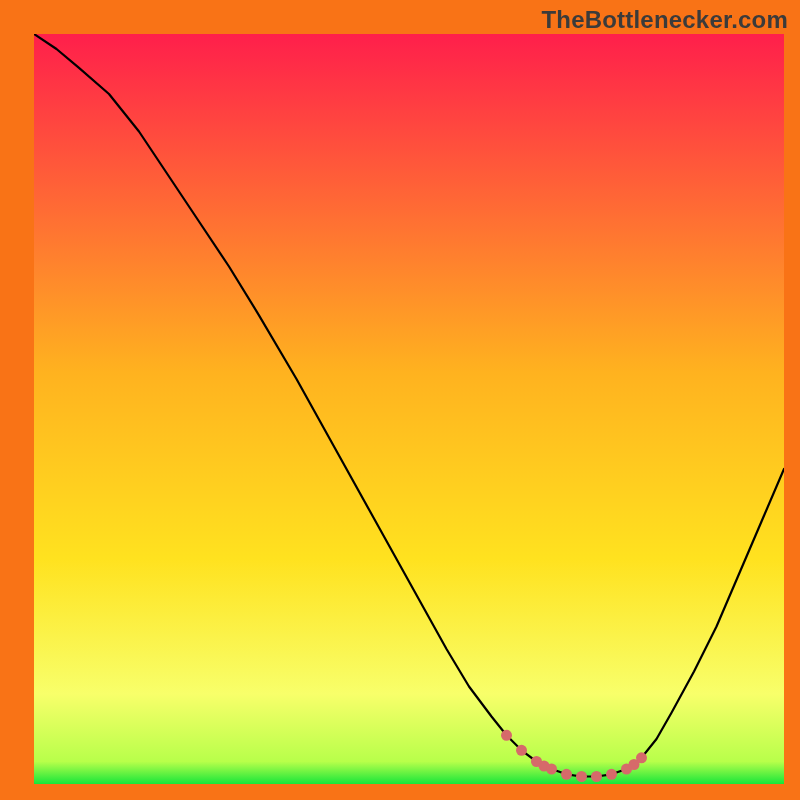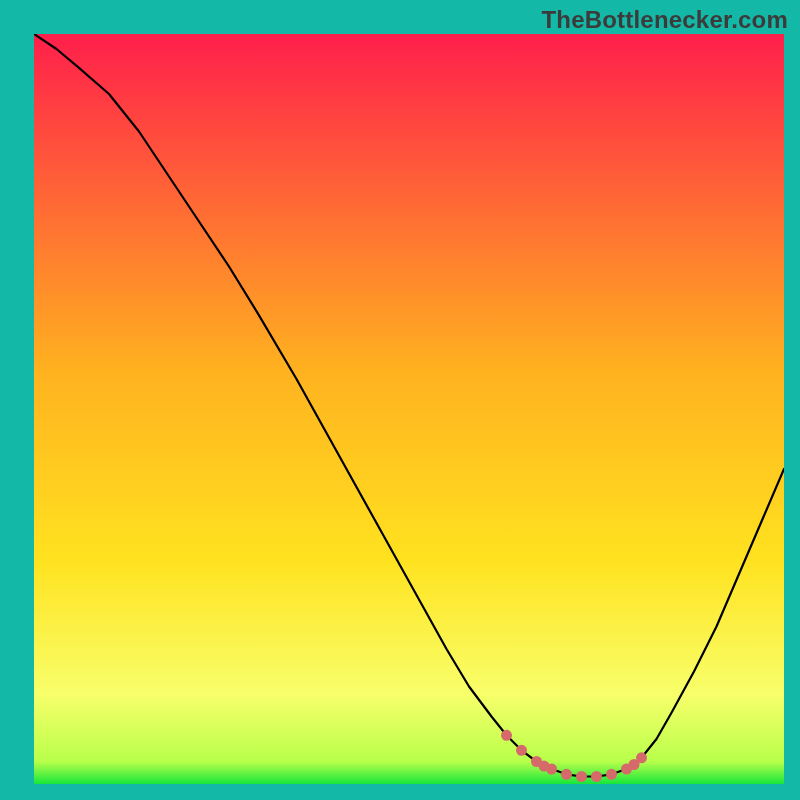--- a/index.html
+++ b/index.html
@@ -9,21 +9,21 @@
     height: 800px;
     background: #000;
     overflow: hidden;
   }
   .frame {
     position: absolute;
     left: 0;
     top: 0;
     width: 800px;
     height: 800px;
-    background: #14b8a6;
+    background: #f97316;
   }
   .plot {
     position: absolute;
     left: 34px;
     top: 34px;
     width: 750px;
     height: 750px;
   }
   .watermark {
     position: absolute;

